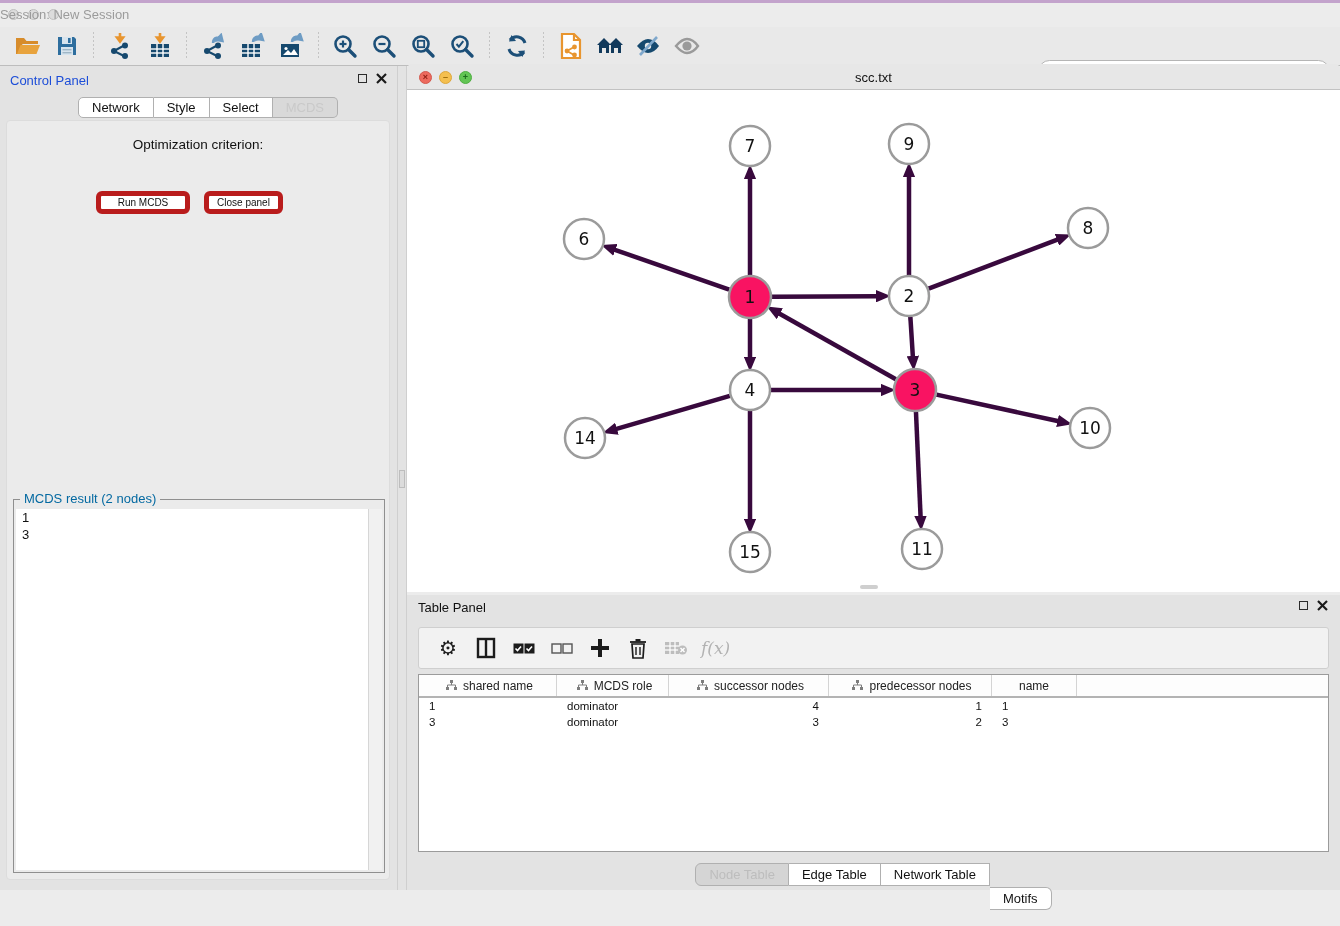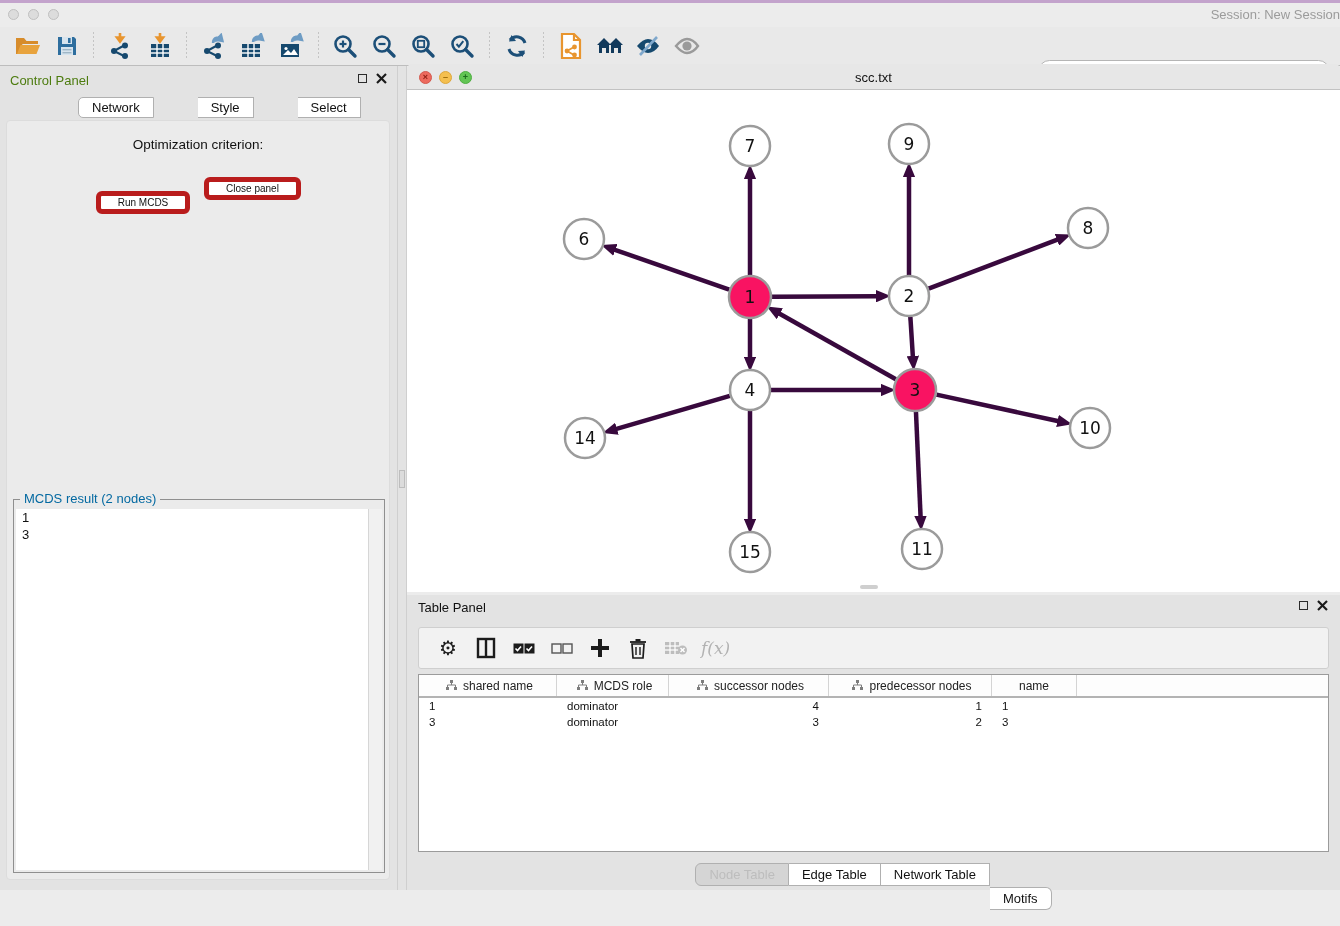--- a/index.html
+++ b/index.html
@@ -2,47 +2,47 @@
 <html><head>
 <meta charset="utf-8">
 <style>
   html,body{margin:0;padding:0;background:#d8d8d8;}
   #app{position:relative;width:1340px;height:926px;background:#ececec;font-family:"Liberation Sans",sans-serif;overflow:hidden;}
 
   
   #titlebar{position:absolute;left:0;top:0;width:100%;height:27px;background:#ececec;}
   #titlebar .accent{position:absolute;left:0;top:0;width:100%;height:3px;background:#c3a3cc;}
   .tl-gray{position:absolute;top:9px;width:11px;height:11px;border-radius:50%;background:#dcdcdc;border:1px solid #c0c0c0;box-sizing:border-box;}
-  #win-title{position:absolute;left:0;right:0;top:7px;text-align:right;font-size:13px;color:#9b9b9b;}
+  #win-title{position:absolute;left:0;right:0;top:7px;text-align:left;font-size:13px;color:#9b9b9b;}
 
   
   #toolbar{position:absolute;left:0;top:27px;width:100%;height:39px;background:#e9e9e9;border-bottom:1px solid #bdbdbd;box-sizing:border-box;display:flex;align-items:center;padding-left:8px;}
   .tbi{width:31px;height:31px;display:flex;align-items:center;justify-content:center;margin:0 4px;flex:0 0 auto;}
   .tbsep{width:1px;height:28px;margin:0 7px;background-image:linear-gradient(#c4c4c4 55%,rgba(0,0,0,0) 45%);background-size:1px 4px;flex:0 0 auto;}
   #search-box{position:absolute;right:10px;top:33px;width:292px;height:23px;background:#fff;border:1px solid #b5b5b5;border-radius:12px;display:flex;align-items:center;padding-left:8px;box-sizing:border-box;}
   #search-input{border:none;outline:none;background:transparent;font-size:12px;flex:1;margin-left:5px;font-family:"Liberation Sans",sans-serif;}
 
   
   #control-panel{position:absolute;left:0;top:66px;width:397px;height:824px;background:#e3e3e3;}
-  #cp-title{position:absolute;left:10px;top:7px;font-size:13px;color:#4d7c0f;}
+  #cp-title{position:absolute;left:10px;top:7px;font-size:13px;color:#1d4ed8;}
   .panel-winbtns{position:absolute;right:10px;top:7px;display:flex;gap:9px;align-items:center;}
   .float-ic{width:9px;height:9px;border:1.6px solid #2b2b2b;box-sizing:border-box;display:inline-block;}
   .close-ic{width:11px;height:11px;display:inline-block;}
-  #cp-tabs{position:absolute;left:78px;top:31px;display:flex;height:21px;gap:44px;}
+  #cp-tabs{position:absolute;left:78px;top:31px;display:flex;height:21px;}
   .cp-tab{background:#fff;border:1px solid #b0b0b0;border-left:none;font-size:13px;color:#111;display:flex;align-items:center;padding:0 13px;}
   .cp-tab:first-child{border-left:1px solid #b0b0b0;border-radius:5px 0 0 5px;}
   .cp-tab:last-child{border-radius:0 5px 5px 0;}
   .cp-tab.active{background:#d9d9d9;color:#c9c9c9;}
   #cp-inner{position:absolute;left:6px;top:54px;width:384px;height:760px;background:#ebebeb;border:1px solid #dcdcdc;border-radius:4px;box-sizing:border-box;}
   #opt-label{position:absolute;left:0;width:100%;top:16px;text-align:center;font-size:13.5px;color:#111;}
   #criterion-select{position:absolute;left:38px;top:37px;width:308px;height:23px;background:#fff;border:1px solid #ababab;border-radius:5px;box-sizing:border-box;display:flex;align-items:center;font-size:13px;color:#111;padding-left:13px;}
   #criterion-chevrons{position:absolute;right:9px;top:3px;}
   .btn{position:absolute;height:23px;background:#fff;border:5px solid #b91c1c;border-radius:6px;box-sizing:border-box;font-size:10px;color:#111;display:flex;align-items:center;justify-content:center;}
   #run-btn{left:89px;top:70px;width:94px;}
-  #close-panel-btn{left:197px;top:56px;width:97px;}
+  #close-panel-btn{left:197px;top:70px;width:79px;}
   #mcds-fieldset{position:absolute;left:6px;top:378px;width:372px;height:374px;border:1px solid #8f8f8f;box-sizing:border-box;}
   #mcds-legend{position:absolute;left:6px;top:-9px;background:#ebebeb;padding:0 4px;font-size:13px;color:#0369a1;}
   #mcds-list{position:absolute;left:2px;top:9px;right:16px;bottom:2px;background:#fff;overflow:hidden;}
   #mcds-scroll{position:absolute;right:2px;top:9px;width:14px;bottom:2px;background:#f1f1f1;border-left:1px solid #d6d6d6;box-sizing:border-box;}
   .mcds-item{font-size:13px;color:#111;padding-left:6px;line-height:17px;}
 
   
   #v-divider{position:absolute;left:397px;top:66px;width:10px;height:824px;background:#e3e3e3;border-left:1px solid #cfcfcf;border-right:1px solid #cfcfcf;box-sizing:border-box;}
   #v-handle{position:absolute;left:1px;top:404px;width:6px;height:18px;background:#dcdcdc;border:1px solid #bdbdbd;box-sizing:border-box;}
 

